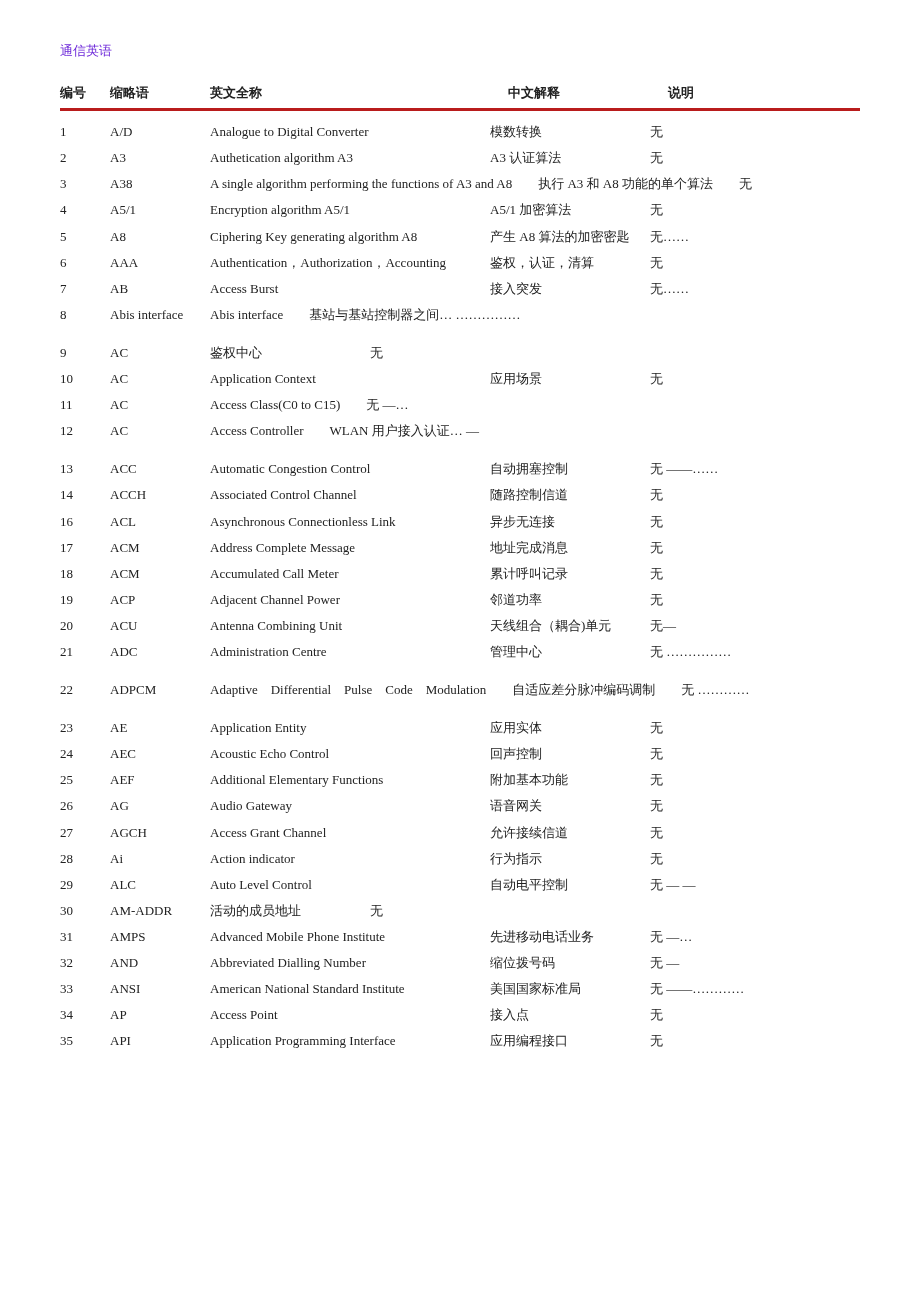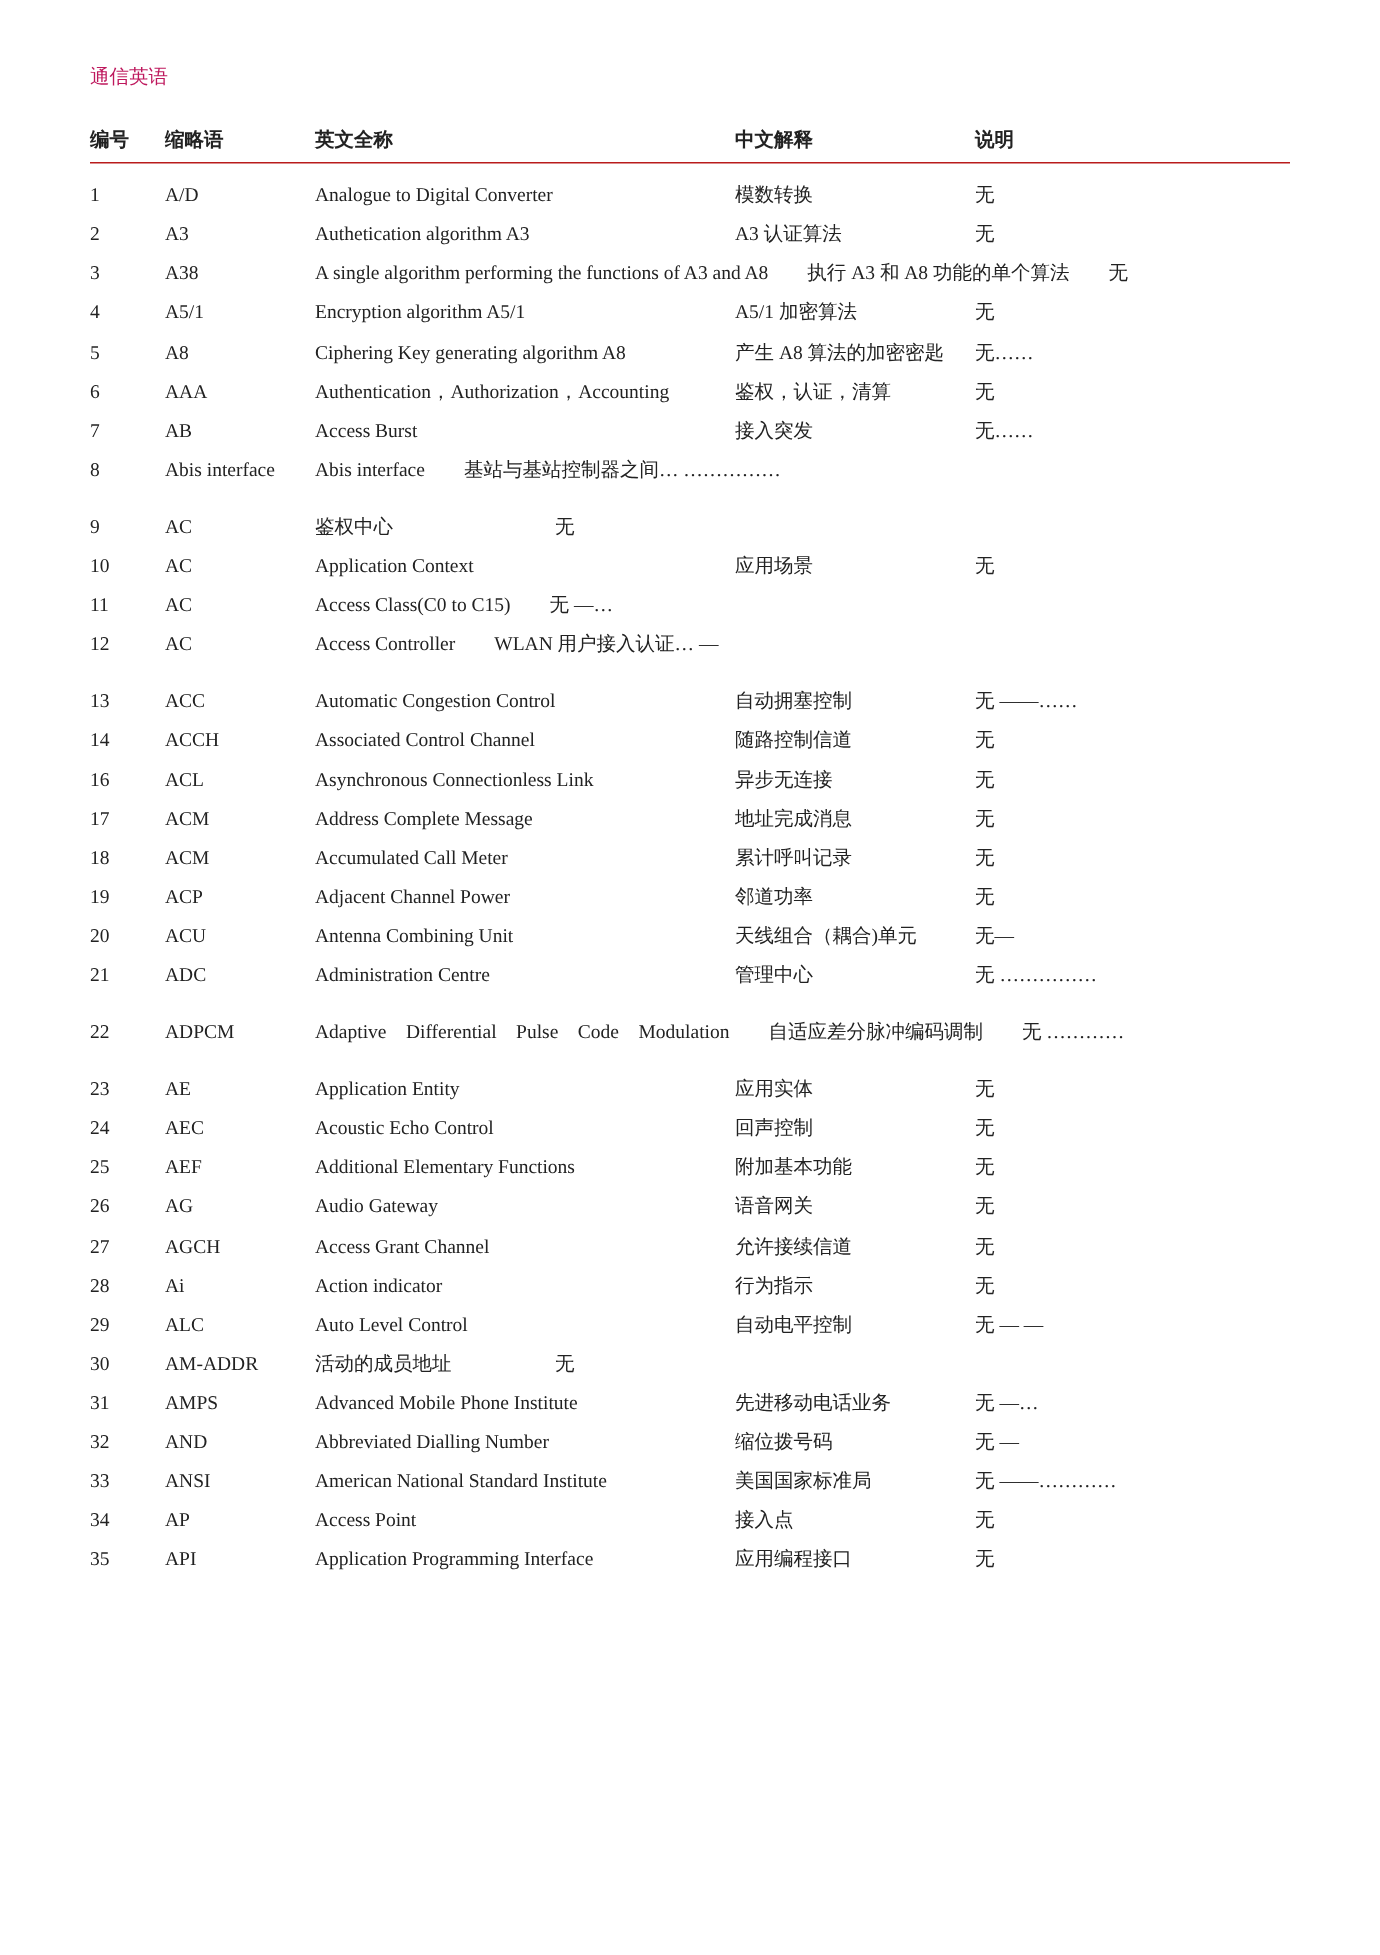--- a/index.html
+++ b/index.html
@@ -7,34 +7,34 @@
       font-family: SimSun, "宋体", serif;
       font-size: 13px;
       background: #fff;
       color: #222;
       padding: 40px 60px;
       line-height: 1.7;
     }
     .page-title {
       font-size: 13px;
       margin-bottom: 20px;
-      color: #be185d;
+      color: #6d28d9;
     }
     .table-header {
       display: flex;
       gap: 0;
-      border-bottom: 1px solid #b91c1c;
+      border-bottom: 3px solid #b91c1c;
       padding-bottom: 4px;
       margin-bottom: 8px;
       font-weight: bold;
     }
     .col-num { width: 50px; }
     .col-abbr { width: 100px; }
     .col-en { width: 280px; }
-    .col-cn { width: 160px; }
+    .col-cn { width: 160px; margin-left: 18px; }
     .col-note { flex: 1; }
     .table-row {
       display: flex;
       gap: 0;
       padding: 2px 0;
       align-items: flex-start;
     }
     .row-num { width: 50px; flex-shrink: 0; }
     .row-abbr { width: 100px; flex-shrink: 0; }
     .row-en { width: 280px; flex-shrink: 0; }

